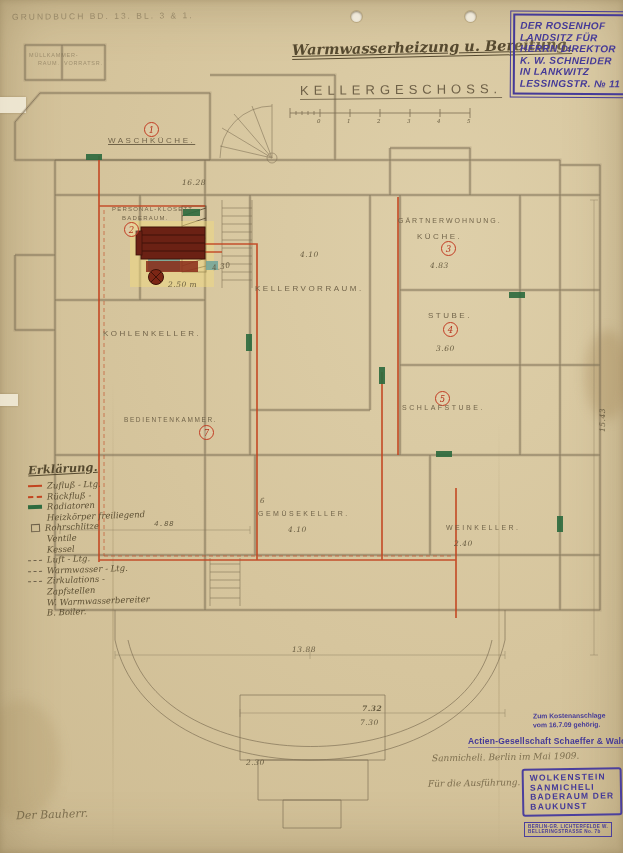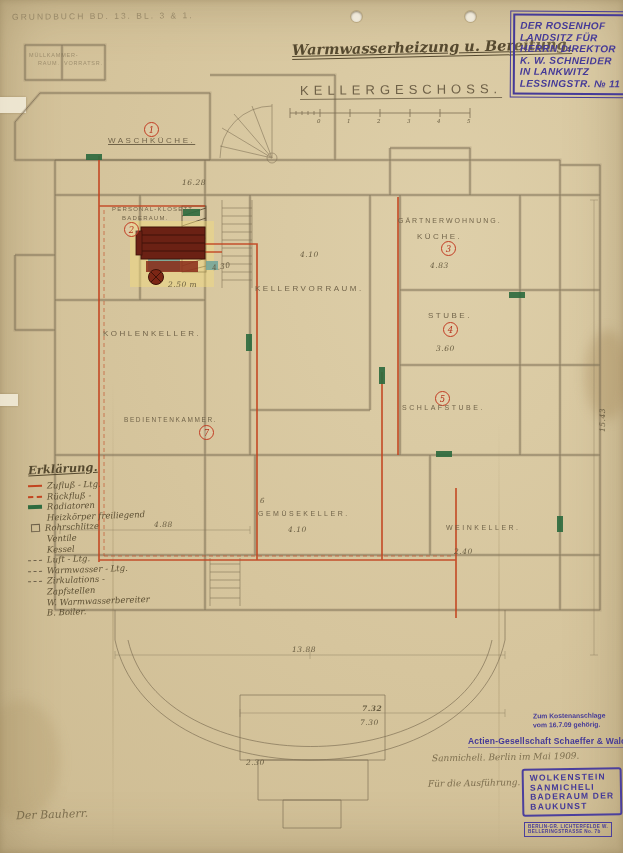--- a/index.html
+++ b/index.html
@@ -245,36 +245,36 @@
 
   <div class="abs pencil-caps" style="left:103px;top:329px;">KOHLENKELLER.</div>
 
   <div class="abs pencil-caps" style="left:255px;top:284px;">KELLERVORRAUM.</div>
 
   <div class="abs dim" style="left:260px;top:497px;font-size:7px;">6</div>
   <div class="abs pencil-caps" style="left:258px;top:510px;font-size:7px;">GEMÜSEKELLER.</div>
   <div class="abs dim" style="left:288px;top:525px;">4.10</div>
 
   <div class="abs pencil-caps" style="left:446px;top:524px;font-size:7px;">WEINKELLER.</div>
-  <div class="abs dim" style="left:454px;top:539px;margin-top:8px;">2.40</div>
+  <div class="abs dim" style="left:454px;top:539px;">2.40</div>
 
   <div class="abs pencil-caps faint" style="left:29px;top:52px;font-size:5.5px;letter-spacing:.8px;">MÜLLKAMMER-</div>
   <div class="abs pencil-caps faint" style="left:38px;top:60px;font-size:5.5px;letter-spacing:.8px;">RAUM.</div>
   <div class="abs pencil-caps faint" style="left:64px;top:60px;font-size:5.5px;letter-spacing:.8px;">VORRATSR.</div>
 
   <div class="abs dim" style="left:182px;top:178px;">16.28</div>
   <div class="abs dim" style="left:168px;top:280px;">2.50 m</div>
   <div class="abs dim" style="left:212px;top:262px;transform:rotate(-10deg);">4.30</div>
   <div class="abs dim" style="left:300px;top:250px;">4.10</div>
   <div class="abs dim" style="left:292px;top:645px;">13.88</div>
   <div class="abs dim" style="left:362px;top:704px;font-weight:bold;">7.32</div>
   <div class="abs dim" style="left:360px;top:718px;">7.30</div>
   <div class="abs dim dim-v" style="left:598px;top:408px;">15.43</div>
   <div class="abs dim" style="left:246px;top:758px;">2.30</div>
-  <div class="abs dim" style="left:154px;top:520px;">4.88</div>
+  <div class="abs dim" style="left:154px;top:520px;font-family:Liberation Mono, monospace;">4.88</div>
 
   <div class="abs" style="left:28px;top:460px;width:130px;">
     <div class="hand legend-title">Erklärung.</div>
     <div style="height:5px;"></div>
     <div class="legend-row">
         <span class="sw sw-redline"></span>
         <span class="lbl">Zufluß - Ltg.</span>
       </div>
     <div class="legend-row">
         <span class="sw sw-reddash"></span>

